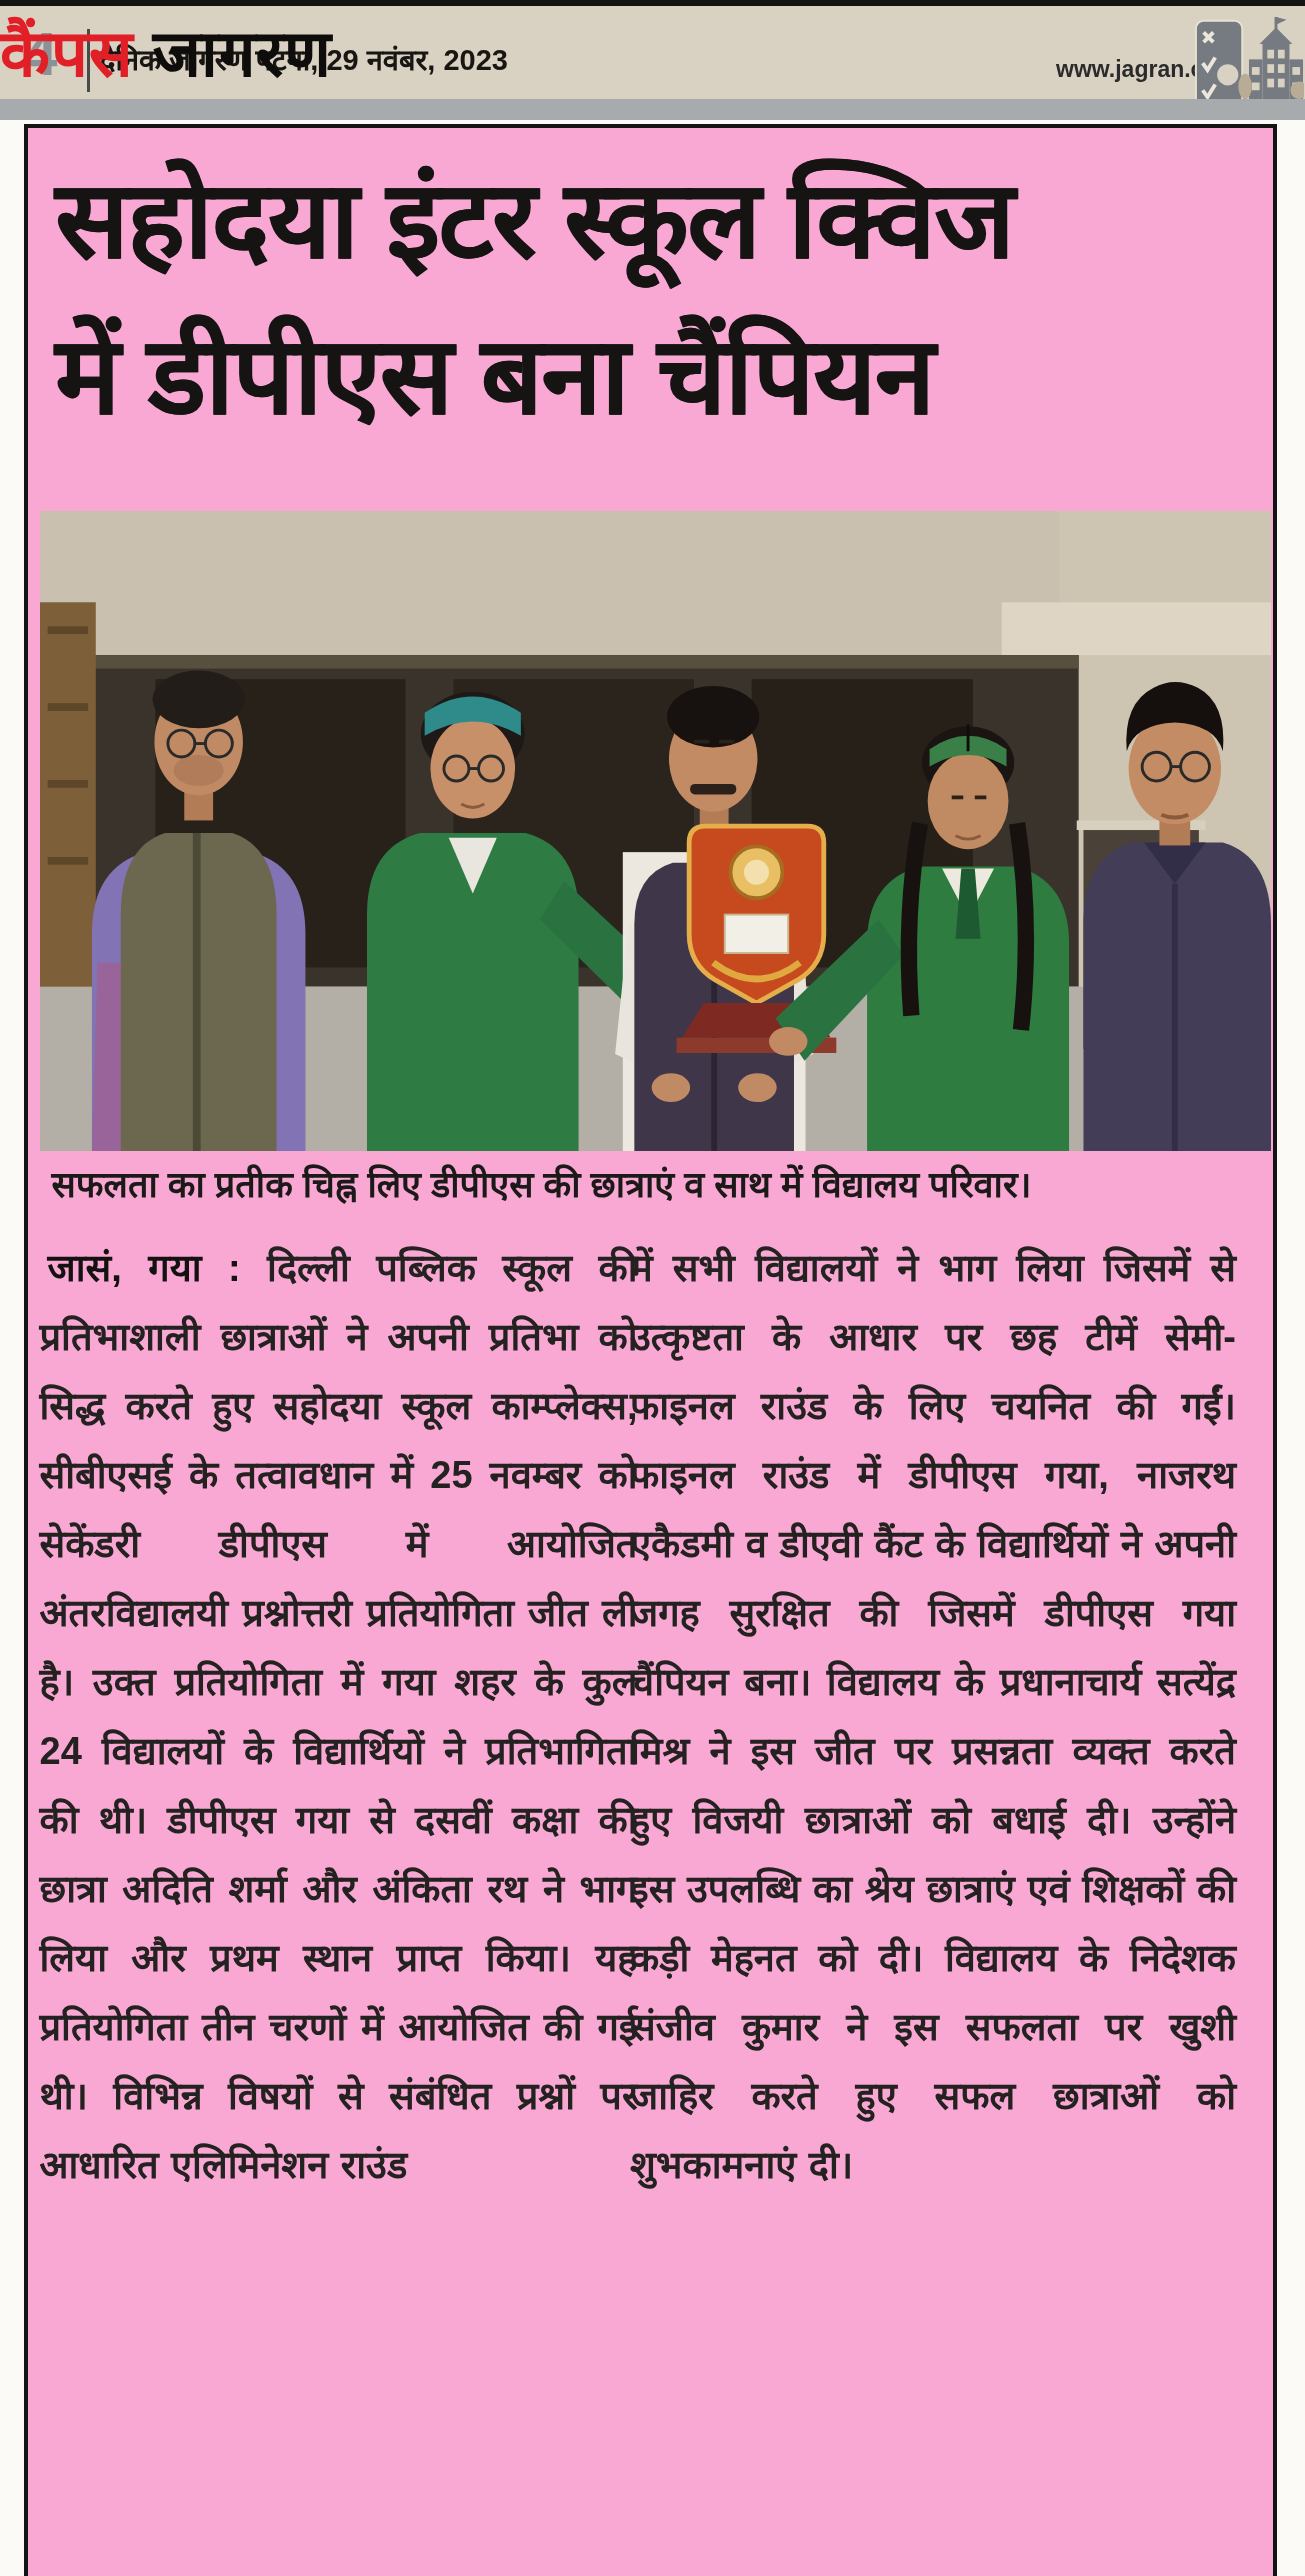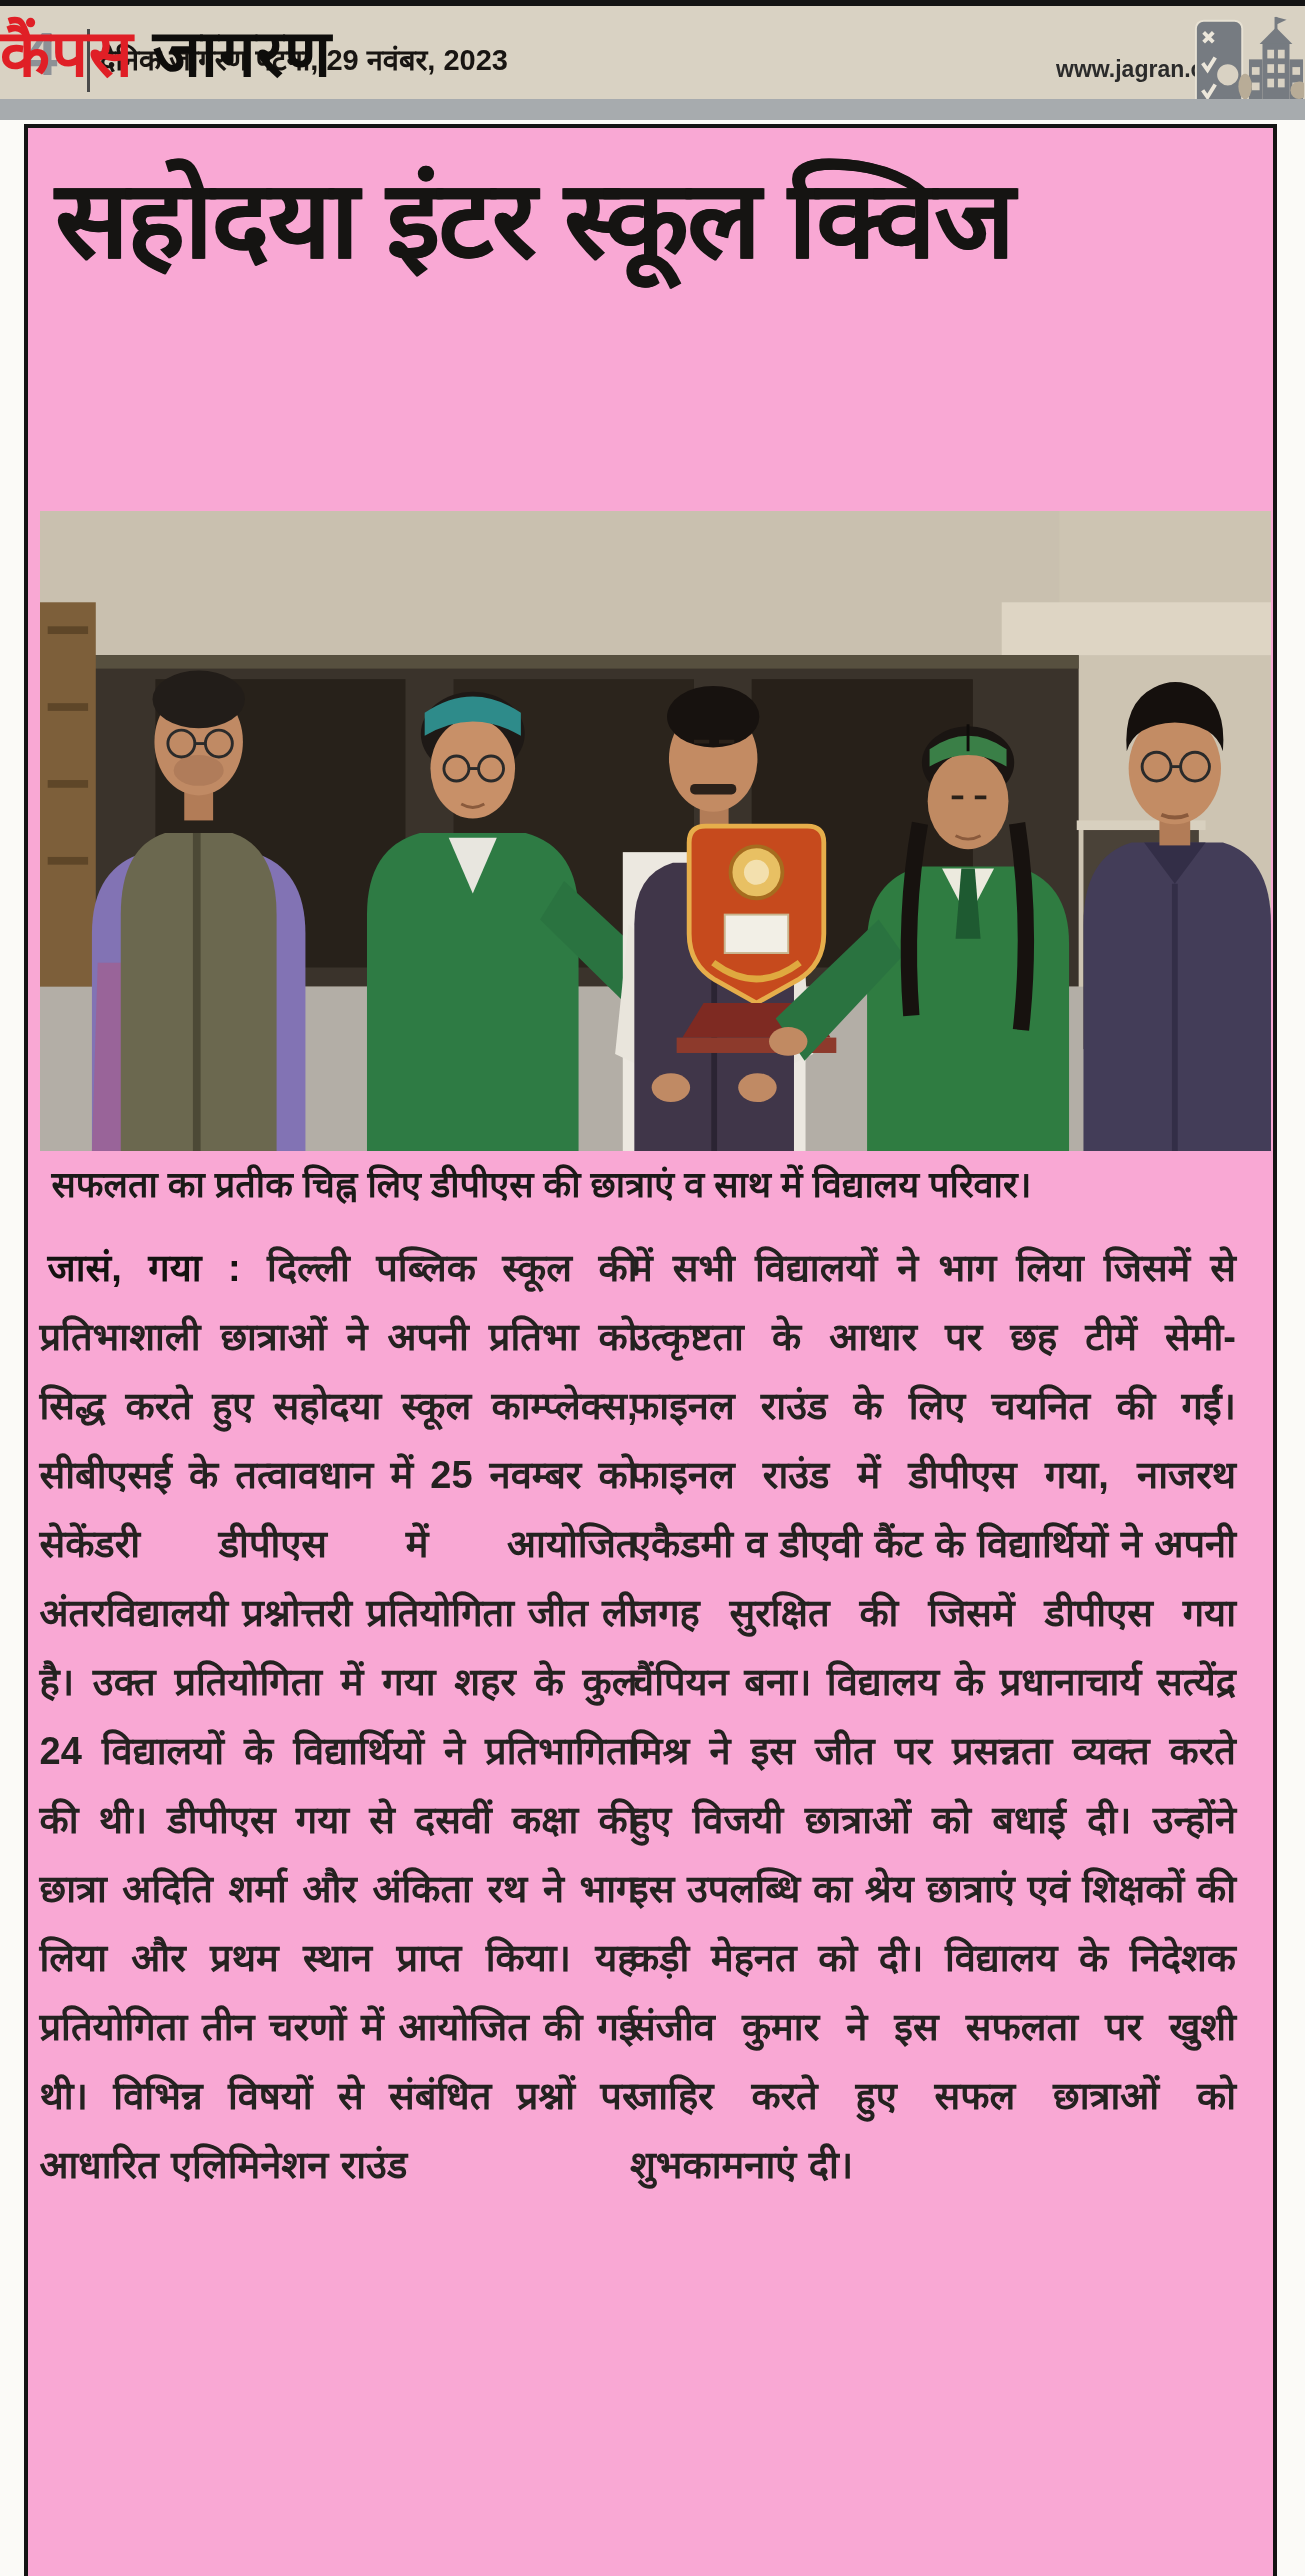--- a/index.html
+++ b/index.html
@@ -87,20 +87,21 @@
     </svg>
   </div>
 </div>
 
 <div class="abs gray-strip"></div>
 
 <div class="abs article-frame">
 
   <div class="abs headline">
     <div>सहोदया इंटर स्कूल क्विज</div>
+    <div>में डीपीएस बना चैंपियन</div>
   </div>
 
   <div class="abs photo-wrap">
     <svg viewBox="0 0 1280 666" preserveAspectRatio="none" xmlns="http://www.w3.org/2000/svg">
 
       <rect x="0" y="0" width="1280" height="666" fill="#c9c0af"></rect>
       <rect x="1060" y="0" width="220" height="666" fill="#cdc4b2"></rect>
       <rect x="1000" y="95" width="280" height="55" fill="#ded5c4"></rect>
       <rect x="50" y="150" width="1030" height="345" fill="#3a332b"></rect>
       <rect x="50" y="150" width="1030" height="14" fill="#57503f"></rect>

